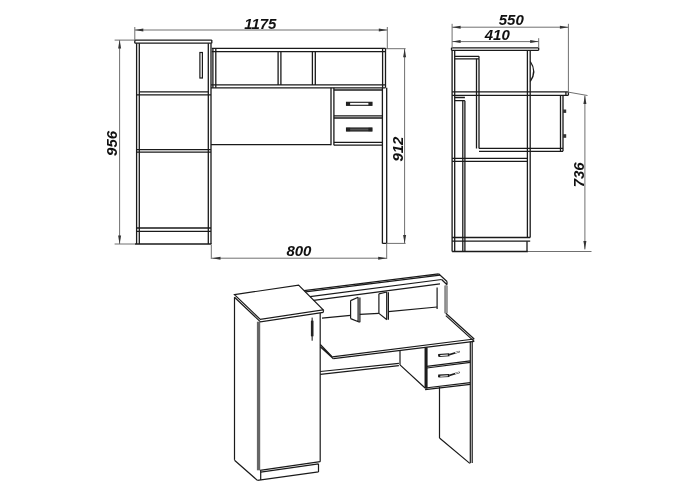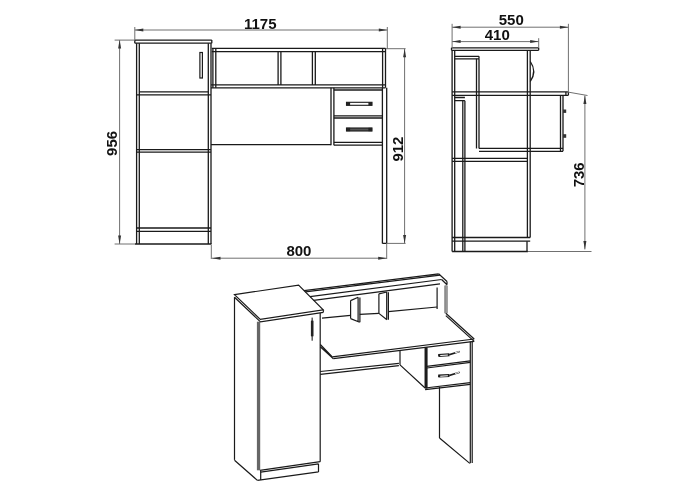--- a/index.html
+++ b/index.html
@@ -1,16 +1,16 @@
 <!DOCTYPE html>
 <html><head>
 <meta charset="utf-8">
 <style>
   html,body{margin:0;padding:0;background:#ffffff;}
-  #c{width:700px;height:500px;position:relative;overflow:hidden;}
+  #c{width:700px;height:500px;position:relative;overflow:hidden;font-style:italic;}
   svg{position:absolute;left:0;top:0;}
   text{font-family:"Liberation Sans",sans-serif;font-weight:bold;fill:#111111;}
 </style>
 </head>
 <body>
 <div id="c">
 <svg width="700" height="500" viewBox="0 0 700 500">
 <rect x="0" y="0" width="700" height="500" fill="#ffffff"></rect>
 
 <g stroke="#1a1a1a" stroke-width="1.3" fill="none">

